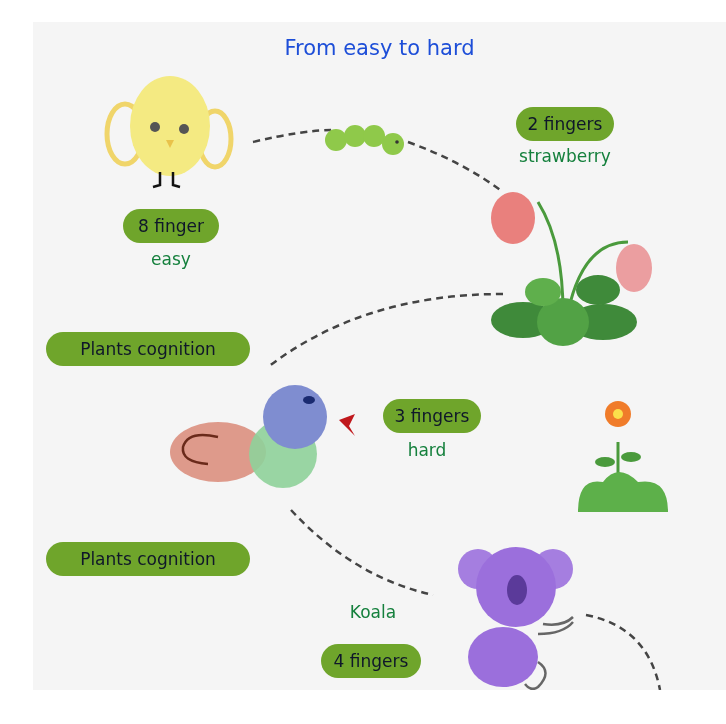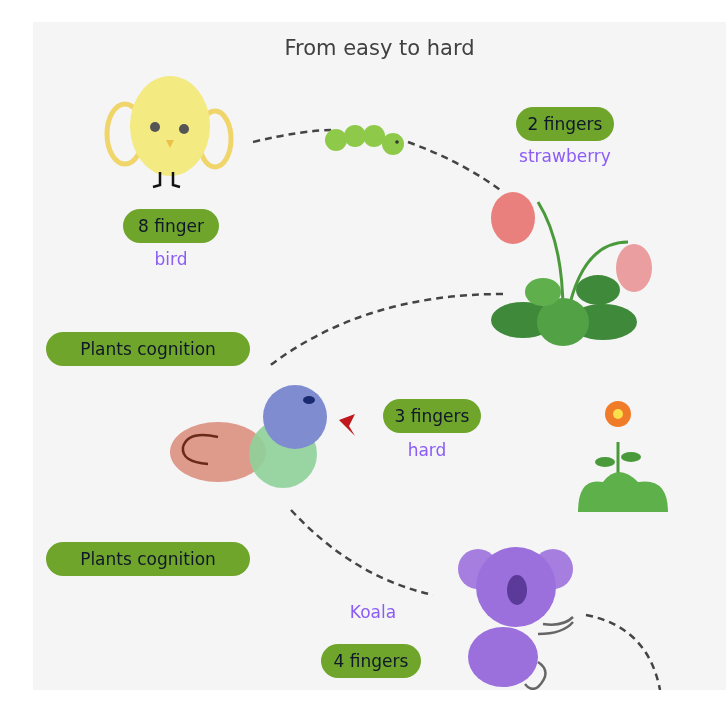--- a/index.html
+++ b/index.html
@@ -1,21 +1,21 @@
 <!DOCTYPE html>
 <html><head>
 <meta charset="utf-8">
 <style>
   html,body{margin:0;padding:0;background:#ffffff;}
   body{width:726px;height:724px;position:relative;overflow:hidden;font-family:"DejaVu Sans",sans-serif;}
   #canvas{position:absolute;left:33px;top:22px;width:693px;height:668px;background:#f5f5f5;}
   .abs{position:absolute;}
-  .title{left:0;width:693px;top:14px;text-align:center;font-size:21px;color:#404040;}
+  .title{left:0;width:693px;top:14px;text-align:center;font-size:21px;color:#1d4ed8;}
   .pill{position:absolute;background:#6fa52b;color:#0f172a;border-radius:18px;text-align:center;font-size:17px;line-height:34px;height:34px;}
-  .lbl{position:absolute;font-size:17px;color:#8b5cf6;text-align:center;}
+  .lbl{position:absolute;font-size:17px;color:#15803d;text-align:center;}
   svg{position:absolute;left:0;top:0;}
 </style>
 </head>
 <body>
 
 <div id="canvas">
 
   <svg width="693" height="668">
 
     <path d="M220 120 Q270 108 300 108" stroke="#444" stroke-width="2.5" stroke-dasharray="7 5" fill="none"></path>
@@ -81,21 +81,21 @@
       <ellipse cx="470" cy="635" rx="35" ry="30" fill="#9b6fdc"></ellipse>
       <path d="M510 602 Q530 605 540 595" stroke="#666" stroke-width="2.5" fill="none"></path>
       <path d="M505 612 Q530 612 540 600" stroke="#666" stroke-width="2.5" fill="none"></path>
       <path d="M505 640 Q520 650 505 665 Q498 670 492 662" stroke="#666" stroke-width="2.5" fill="none"></path>
     </g>
   </svg>
 
   <div class="abs title">From easy to hard</div>
 
   <div class="pill" style="left:90px;top:187px;width:96px;">8 finger</div>
-  <div class="lbl" style="left:90px;top:227px;width:96px;">bird</div>
+  <div class="lbl" style="left:90px;top:227px;width:96px;">easy</div>
 
   <div class="pill" style="left:483px;top:85px;width:98px;">2 fingers</div>
   <div class="lbl" style="left:470px;top:124px;width:124px;">strawberry</div>
 
   <div class="pill" style="left:13px;top:310px;width:204px;">Plants cognition</div>
   <div class="pill" style="left:13px;top:520px;width:204px;">Plants cognition</div>
 
   <div class="pill" style="left:350px;top:377px;width:98px;">3 fingers</div>
   <div class="lbl" style="left:350px;top:418px;width:88px;">hard</div>
 

